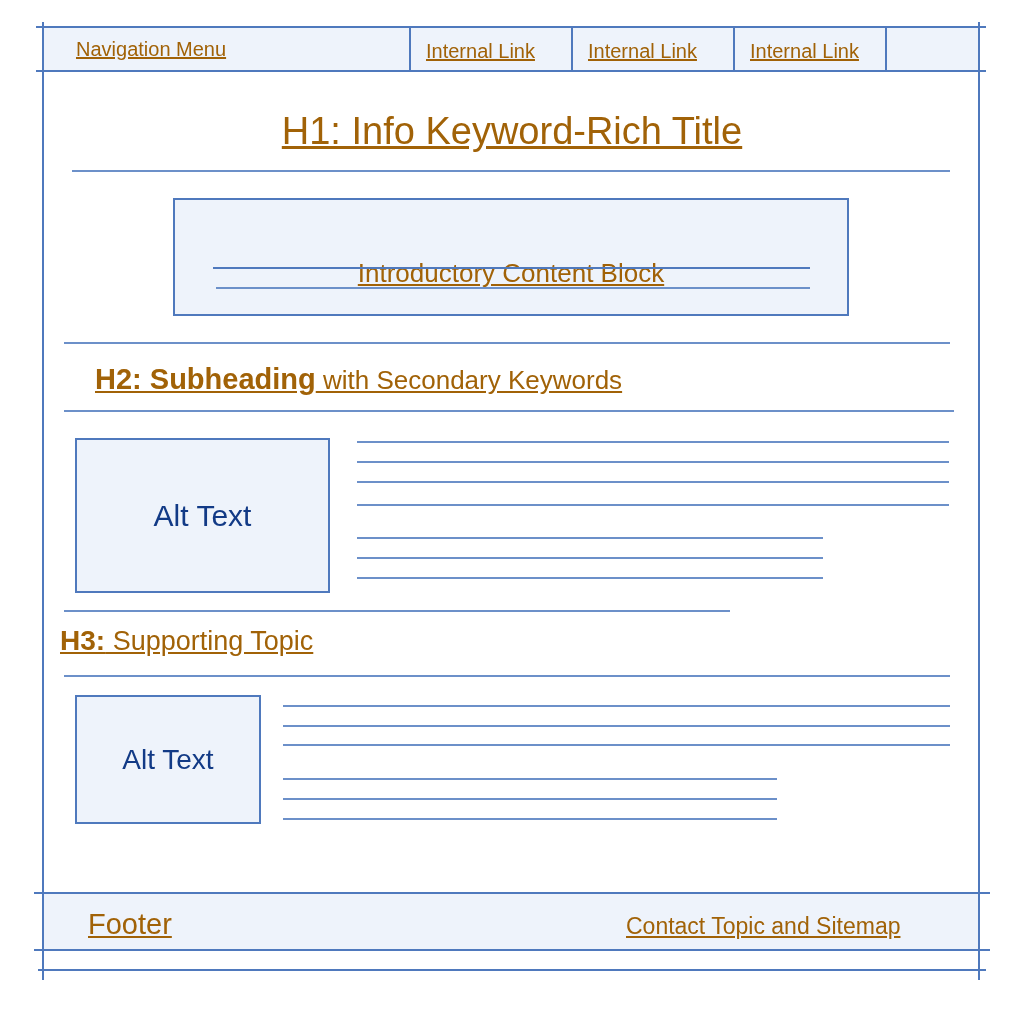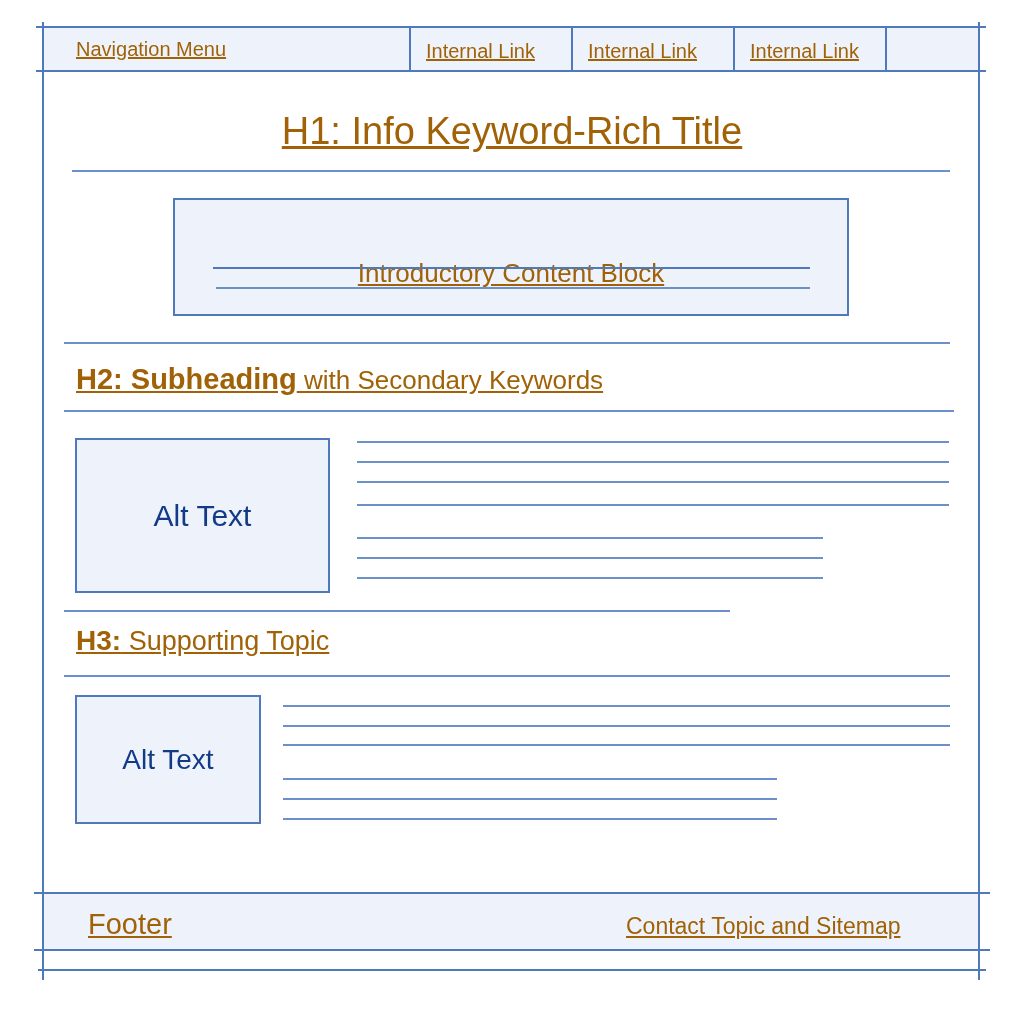--- a/index.html
+++ b/index.html
@@ -33,37 +33,37 @@
 <div class="txt" style="left:0;width:1024px;text-align:center;top:110px;font-size:38px;">H1: Info Keyword-Rich Title</div>
 <div class="hl thin" style="left:72px;top:170px;width:878px;"></div>
 
 <div class="abs fill" style="left:173px;top:198px;width:676px;height:118px;border:2px solid #4f79bd;box-sizing:border-box;"></div>
 <div class="txt" style="left:173px;width:676px;text-align:center;top:220px;font-size:26px;margin-top:38px;">Introductory Content Block</div>
 <div class="hl" style="left:213px;top:267px;width:597px;"></div>
 <div class="hl thin" style="left:216px;top:287px;width:594px;"></div>
 
 <div class="hl thin" style="left:64px;top:342px;width:886px;"></div>
 <div class="txt" style="left:76px;top:363px;font-size:29px;">
-  <span style="font-weight:bold;">H2: Subheading</span><span style="font-size:26px;text-align:right;"> with Secondary Keywords</span>
+  <span style="font-weight:bold;margin-left:19px;">H2: Subheading</span><span style="font-size:26px;text-align:right;"> with Secondary Keywords</span>
 </div>
 <div class="hl thin" style="left:64px;top:410px;width:890px;"></div>
 
 <div class="box" style="left:75px;top:438px;width:255px;height:155px;">
   <span style="font-size:30px;color:#123a86;">Alt Text</span>
 </div>
 <div class="hl thin" style="left:357px;top:441px;width:592px;"></div>
 <div class="hl thin" style="left:357px;top:461px;width:592px;"></div>
 <div class="hl thin" style="left:357px;top:481px;width:592px;"></div>
 <div class="hl thin" style="left:357px;top:504px;width:592px;"></div>
 <div class="hl thin" style="left:357px;top:537px;width:466px;"></div>
 <div class="hl thin" style="left:357px;top:557px;width:466px;"></div>
 <div class="hl thin" style="left:357px;top:577px;width:466px;"></div>
 <div class="hl thin" style="left:64px;top:610px;width:666px;"></div>
 
-<div class="txt" style="left:76px;top:625px;font-size:28px;">
+<div class="txt" style="left:60px;top:625px;font-size:28px;">
   <span style="font-weight:bold;">H3:</span><span style="font-size:27px;"> Supporting Topic</span>
 </div>
 <div class="hl thin" style="left:64px;top:675px;width:886px;"></div>
 
 <div class="box" style="left:75px;top:695px;width:186px;height:129px;">
   <span style="font-size:28px;color:#123a86;">Alt Text</span>
 </div>
 <div class="hl thin" style="left:283px;top:705px;width:667px;"></div>
 <div class="hl thin" style="left:283px;top:725px;width:667px;"></div>
 <div class="hl thin" style="left:283px;top:744px;width:667px;"></div>

